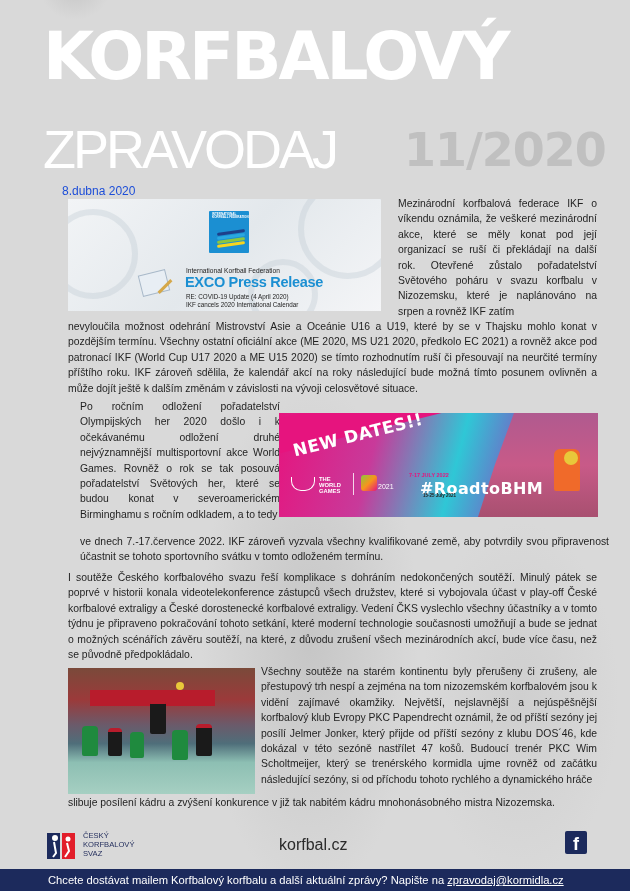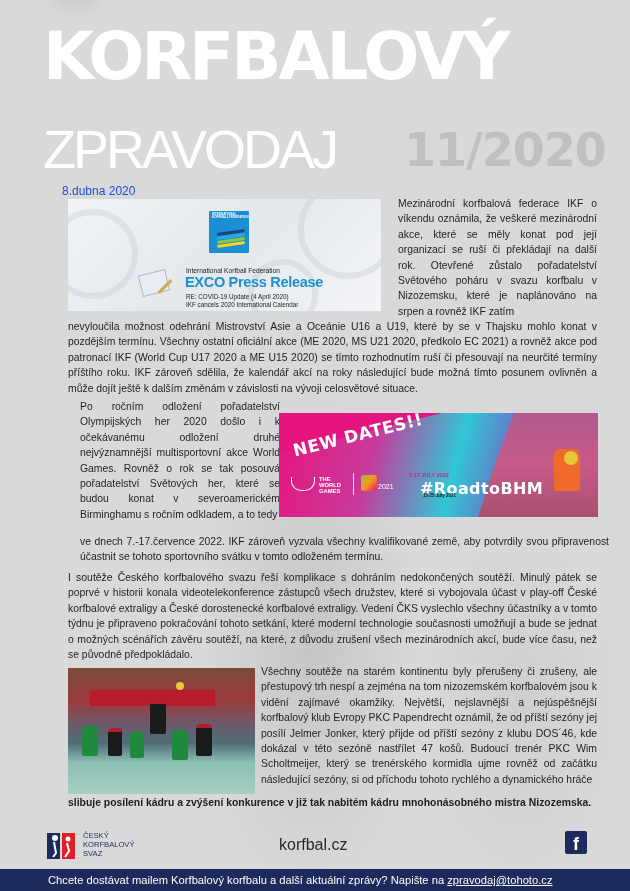--- a/index.html
+++ b/index.html
@@ -147,33 +147,33 @@
   <div class="m-banner"></div>
   <div class="m-p m-green" style="left:14px;top:58px;width:16px;height:30px;"></div>
   <div class="m-p m-red" style="left:40px;top:60px;width:14px;height:28px;"></div>
   <div class="m-p m-green" style="left:62px;top:64px;width:14px;height:26px;"></div>
   <div class="m-p m-red" style="left:82px;top:32px;width:16px;height:34px;"></div>
   <div class="m-p m-green" style="left:104px;top:62px;width:16px;height:30px;"></div>
   <div class="m-p m-red" style="left:128px;top:56px;width:16px;height:32px;"></div>
   <div style="position:absolute;left:108px;top:14px;width:8px;height:8px;border-radius:50%;background:#e8c83a;"></div>
 </div>
 <div class="text" style="left:261px;top:664px;width:336px;">Všechny soutěže na starém kontinentu byly přerušeny či zrušeny, ale přestupový trh nespí a zejména na tom nizozemském korfbalovém jsou k vidění zajímavé okamžiky. Největší, nejslavnější a nejúspěšnější korfbalový klub Evropy PKC Papendrecht oznámil, že od příští sezóny jej posílí Jelmer Jonker, který přijde od příští sezóny z klubu DOS´46, kde dokázal v této sezóně nastřílet 47 košů. Budoucí trenér PKC Wim Scholtmeijer, který se trenérského kormidla ujme rovněž od začátku následující sezóny,  si od příchodu tohoto rychlého a dynamického hráče</div>
-<div class="text" style="left:68px;top:795px;width:529px;font-weight:bold;">slibuje posílení kádru a zvýšení konkurence v již tak nabitém kádru mnohonásobného mistra Nizozemska.</div>
+<div class="text" style="left:68px;top:795px;width:529px;">slibuje posílení kádru a zvýšení konkurence v již tak nabitém kádru mnohonásobného mistra Nizozemska.</div>
 
 <svg class="cks-logo" viewBox="0 0 28 26">
   <rect x="0" y="0" width="13" height="26" fill="#1c2a5c"></rect>
   <rect x="15" y="0" width="13" height="26" fill="#e21e2a"></rect>
   <circle cx="8" cy="5" r="3" fill="#ffffff"></circle>
   <path d="M7 9 L9 20 L6 24" stroke="#ffffff" stroke-width="2" fill="none"></path>
   <circle cx="21" cy="6" r="2.5" fill="#ffffff"></circle>
   <path d="M20 10 L22 18 L18 24" stroke="#ffffff" stroke-width="2" fill="none"></path>
 </svg>
 <div class="cks-name">
   <div>ČESKÝ</div>
   <div>KORFBALOVÝ</div>
   <div>SVAZ</div>
 </div>
 <div class="site-url">korfbal.cz</div>
 <div class="fb-icon">f</div>
 
 <div class="footer-bar">
-  <span>Chcete dostávat mailem Korfbalový korfbalu a další aktuální zprávy?  Napište na </span><a>zpravodaj@tohoto.cz</a>
+  <span>Chcete dostávat mailem Korfbalový korfbalu a další aktuální zprávy?  Napište na </span><a>zpravodaj@kormidla.cz</a>
 </div>
 
 </body></html>

